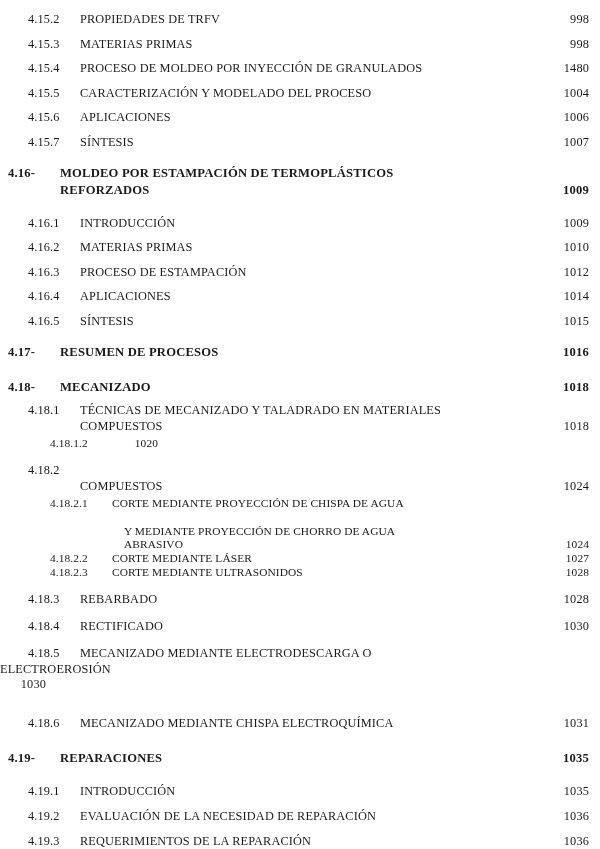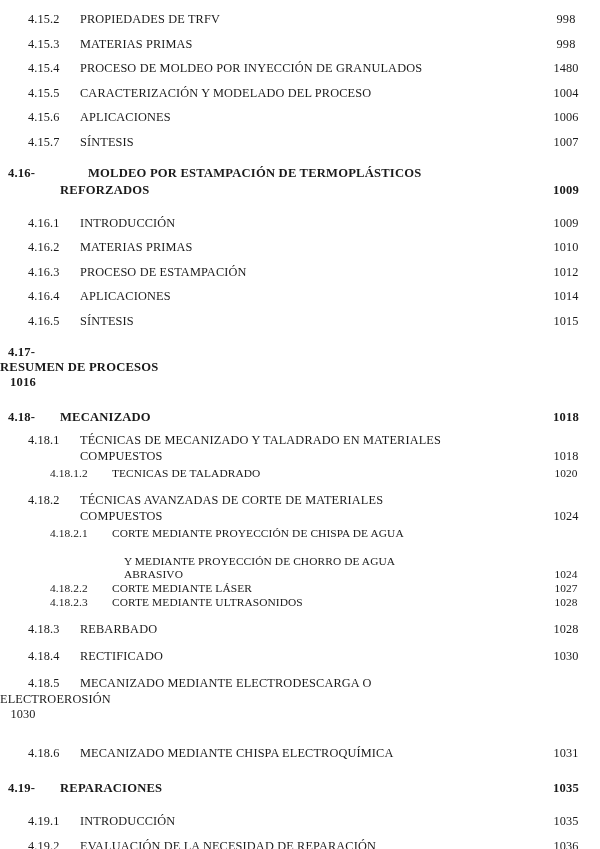--- a/index.html
+++ b/index.html
@@ -39,21 +39,21 @@
     flex: 0 0 auto;
     text-align: left;
     white-space: pre;
   }
   .title {
     flex: 1 1 auto;
     padding-right: 8px;
   }
   .page-num {
     flex: 0 0 auto;
-    text-align: center;
+    text-align: right;
     white-space: pre;
   }
 
   
 
   
   .lvl3 {
     font-size: 12.3px;
     letter-spacing: 0.15px;
     margin-bottom: 9.5px;
@@ -115,21 +115,21 @@
       <span class="title">APLICACIONES</span>
       <span class="page-num">1006</span>
     </div>
 
     <div class="row lvl3" style="margin-bottom:16px;">
       <span class="num">4.15.7</span>
       <span class="title">SÍNTESIS</span>
       <span class="page-num">1007</span>
     </div>
 
-    <div class="row lvl2" style="margin-bottom:2px;gap:28px;">
+    <div class="row lvl2" style="margin-bottom:2px;">
       <span class="num">4.16-</span>
       <span class="title">MOLDEO POR ESTAMPACIÓN DE TERMOPLÁSTICOS</span>
       <span class="page-num"></span>
     </div>
     <div class="row lvl2" style="margin-bottom:18px;">
       <span class="num"></span>
       <span class="title">REFORZADOS</span>
       <span class="page-num">1009</span>
     </div>
 
@@ -156,21 +156,21 @@
       <span class="title">APLICACIONES</span>
       <span class="page-num">1014</span>
     </div>
 
     <div class="row lvl3" style="margin-bottom:16px;">
       <span class="num">4.16.5</span>
       <span class="title">SÍNTESIS</span>
       <span class="page-num">1015</span>
     </div>
 
-    <div class="row lvl2" style="margin-bottom:20px;flex-direction:column;">
+    <div class="row lvl2" style="margin-bottom:20px;">
       <span class="num">4.17-</span>
       <span class="title">RESUMEN DE PROCESOS</span>
       <span class="page-num">1016</span>
     </div>
 
     <div class="row lvl2" style="margin-bottom:8px;">
       <span class="num">4.18-</span>
       <span class="title">MECANIZADO</span>
       <span class="page-num">1018</span>
     </div>
@@ -182,27 +182,25 @@
     </div>
     <div class="row lvl3" style="margin-bottom:3px;">
       <span class="num"></span>
       <span class="title">COMPUESTOS</span>
       <span class="page-num">1018</span>
     </div>
 
 
     <div class="row lvl4" style="margin-bottom:14px;">
       <span class="num">4.18.1.2</span>
-      <span class="title">TECNICAS DE TALADRADO</span>
       <span class="page-num">1020</span>
     </div>
 
     <div class="row lvl3" style="margin-bottom:1px;">
       <span class="num">4.18.2</span>
-      <span class="title">TÉCNICAS AVANZADAS DE CORTE DE MATERIALES</span>
       <span class="page-num"></span>
     </div>
     <div class="row lvl3" style="margin-bottom:3px;">
       <span class="num"></span>
       <span class="title">COMPUESTOS</span>
       <span class="page-num">1024</span>
     </div>
 
     <div class="row lvl4" style="margin-bottom:16px;">
       <span class="num">4.18.2.1</span>

